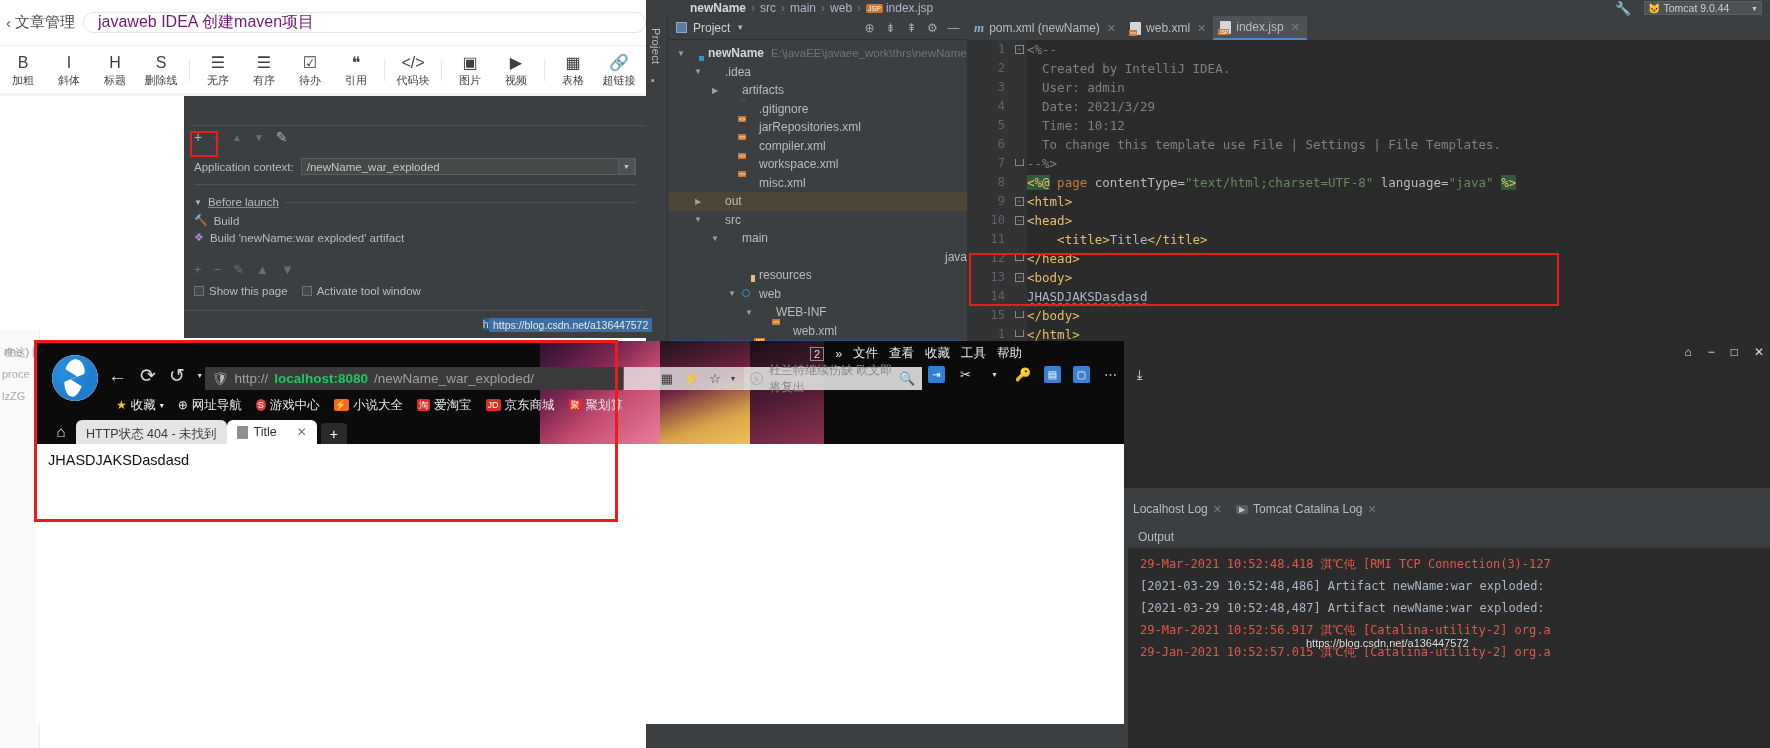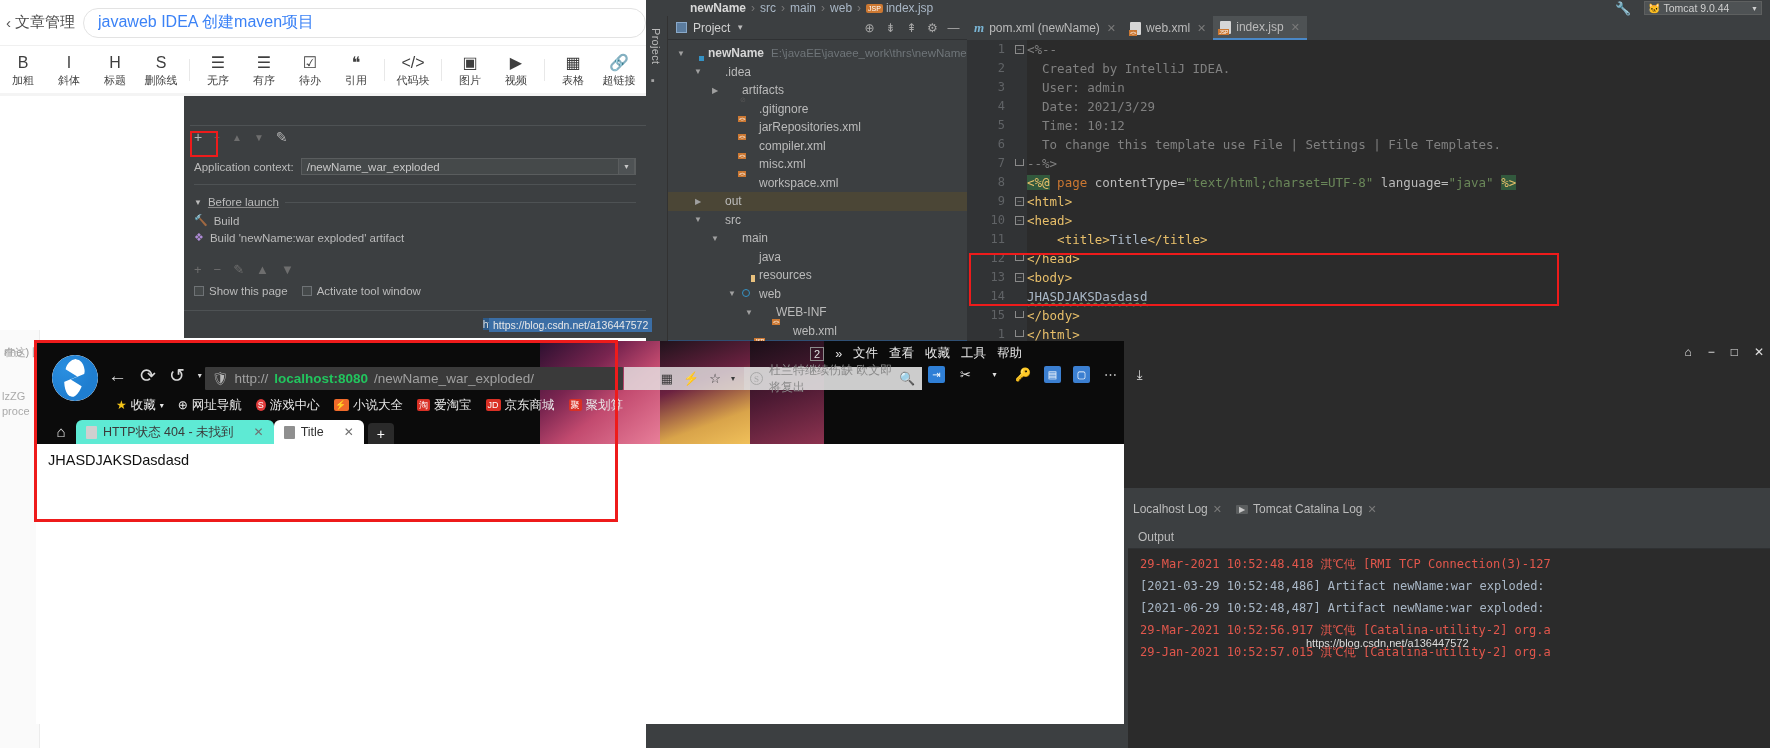--- a/index.html
+++ b/index.html
@@ -21,22 +21,22 @@
     position: absolute; left: 0; top: 0; width: 646px; height: 45px;
     background: #fff; display: flex; align-items: center; padding-left: 2px;
   }
   .csdn-back {
     font-size: 15px; color: #555; padding: 0 4px; cursor: pointer;
   }
   .csdn-breadcrumb {
     font-size: 15px; color: #4a4a4a; margin-right: 8px; white-space: nowrap;
   }
   .csdn-title-input {
-    flex: 1; height: 30px; border: 1px solid #e3e3e3; border-radius: 18px;
-    padding: 0 14px; font-size: 16px; color: #3b82f6; outline: none;
+    flex: 1; height: 21px; border: 1px solid #e3e3e3; border-radius: 18px;
+    padding: 0 14px; font-size: 16px; color: #701a75; outline: none;
     background: #fff; font-family: "Liberation Sans", sans-serif;
   }
   .csdn-toolbar {
     position: absolute; left: 0; top: 45px; width: 646px; height: 48px;
     background: #fff; border-top: 1px solid #f0f0f0;
     display: flex; align-items: center;
   }
   .tb-item {
     display: flex; flex-direction: column; align-items: center; justify-content: center;
     width: 46px; height: 48px; cursor: pointer; color: #3f3f3f;
@@ -349,21 +349,21 @@
   .br-tabs {
     position:absolute; left:36px; top:418px; width:1088px; height:26px;
     display:flex; align-items:flex-end; padding-left:10px; gap:0;
   }
   .home-ico { width:30px; height:26px; display:flex;align-items:center;justify-content:center;
               color:#e6e6e6; font-size:15px;}
   .br-tab {
     height:24px; display:flex; align-items:center; gap:6px; padding:0 10px;
     font-size:12.5px; border-radius:6px 6px 0 0; white-space:nowrap; cursor:pointer;
   }
-  .br-tab.inactive { background:#5eead4; color:#3a3a3a; }
+  .br-tab.inactive { background:#e5e5e5; color:#3a3a3a;flex-direction:column; }
   .br-tab.active { background:#ffffff; color:#303030; }
   .br-tab .x { color:#707070; font-size:12px; margin-left:14px;}
   .br-tab .favi { width:11px;height:13px;background:#cfcfcf; border-radius:1px; position:relative;}
   .br-tab.active .favi { background:#8f8f8f;}
   .newtab {
     width:26px;height:21px;background:#2a2a2a;color:#fff;display:flex;align-items:center;
     justify-content:center;font-size:14px;margin-left:4px; border-radius:4px 4px 0 0;
   }
   .br-page-text {
     position:absolute; left:48px; top:452px; font-size:14.5px; color:#111; 
@@ -453,21 +453,21 @@
           <div class="tb-glyph">🔗</div>
           <div class="tb-label">超链接</div>
         </div>
       </div>
     <div class="csdn-toolbar2"></div>
     <div class="csdn-body"></div>
     <div class="csdn-left-side"></div>
     <div class="csdn-ghost-text" style="left:4px; top:345px;">rlhe ) 图片元素 "https://img-blog.csdnimg.cn/"/''/'/''/'/'/'/'/</div>
     <div class="csdn-ghost-text" style="left:200px; top:390px;">uma_blog_csdnimg_cn/!!!!!!!!!!!!!!!!!!61!!!!!!6_png/x_oss</div>
     <div class="csdn-ghost-text" style="left:4px; top:345px; color:#aaa;">在这</div>
-    <div class="csdn-ghost-text" style="left:2px; top:368px; color:#aaa;margin-top:37px;">proce</div>
+    <div class="csdn-ghost-text" style="left:2px; top:368px; color:#aaa;">proce</div>
     <div class="csdn-ghost-text" style="left:2px; top:390px; color:#aaa;">lzZG</div>
   </div>
 
   <div class="idea">
 
     <div class="idea-breadcrumb">
       <span class="bc-strong">newName</span>
       <span class="bc-sep">›</span>
       <span>src</span>
       <span class="bc-sep">›</span>
@@ -533,43 +533,43 @@
             <span class="tree-name">jarRepositories.xml</span>
           </div>
           <div class="tree-row" style="padding-left: 57px;">
             <span class="arrow none"></span>
             <span class="fico"><span class="xmlico"></span></span>
             <span class="tree-name">compiler.xml</span>
           </div>
           <div class="tree-row" style="padding-left: 57px;">
             <span class="arrow none"></span>
             <span class="fico"><span class="xmlico"></span></span>
-            <span class="tree-name">misc.xml</span>
+            <span class="tree-name">workspace.xml</span>
           </div>
           <div class="tree-row" style="padding-left: 57px;">
             <span class="arrow none"></span>
             <span class="fico"><span class="xmlico"></span></span>
-            <span class="tree-name">workspace.xml</span>
+            <span class="tree-name">misc.xml</span>
           </div>
           <div class="tree-row sel" style="padding-left: 23px;">
             <span class="arrow">▶</span>
             <span class="fico"><span class="fi-folder fi-out"></span></span>
             <span class="tree-name">out</span>
           </div>
           <div class="tree-row" style="padding-left: 23px;">
             <span class="arrow">▼</span>
             <span class="fico"><span class="fi-folder"></span></span>
             <span class="tree-name">src</span>
           </div>
           <div class="tree-row" style="padding-left: 40px;">
             <span class="arrow">▼</span>
             <span class="fico"><span class="fi-folder"></span></span>
             <span class="tree-name">main</span>
           </div>
-          <div class="tree-row" style="padding-left: 57px;">
+          <div class="tree-row" style="padding-left: 57px; justify-content: space-between;">
             <span class="arrow none"></span>
             <span class="fico"><span class="fi-folder blue"></span></span>
             <span class="tree-name">java</span>
           </div>
           <div class="tree-row" style="padding-left: 57px;">
             <span class="arrow none"></span>
             <span class="fico"><span class="fi-folder"></span><span class="res-badge"></span></span>
             <span class="tree-name">resources</span>
           </div>
           <div class="tree-row" style="padding-left: 57px;">
@@ -711,21 +711,21 @@
       <div class="out-header">Output</div>
       <div class="out-gutter">
         <span style="color:#6aa84f;">✥</span>
         <span style="color:#5a5a5a;">⇤</span>
         <span>↺</span>
         <span>⤓</span>
       </div>
       <div class="out-console" id="console">
           <div class="log-red">29-Mar-2021 10:52:48.418 淇℃伅 [RMI TCP Connection(3)-127</div>
           <div class="log-gray">[2021-03-29 10:52:48,486] Artifact newName:war exploded:</div>
-          <div class="log-gray">[2021-06-29 10:52:48,487] Artifact newName:war exploded:</div>
+          <div class="log-gray">[2021-03-29 10:52:48,487] Artifact newName:war exploded:</div>
           <div class="log-red">29-Mar-2021 10:52:56.917 淇℃伅 [Catalina-utility-2] org.a</div>
           <div class="log-red">29-Jan-2021 10:52:57.015 淇℃伅 [Catalina-utility-2] org.a</div>
         </div>
     </div>
   </div>
 
   <div class="runcfg" style="left:184px; top:96px;">
     <div class="rc-toprow"></div>
     <div class="rc-btnbar">
       <span>+</span>

